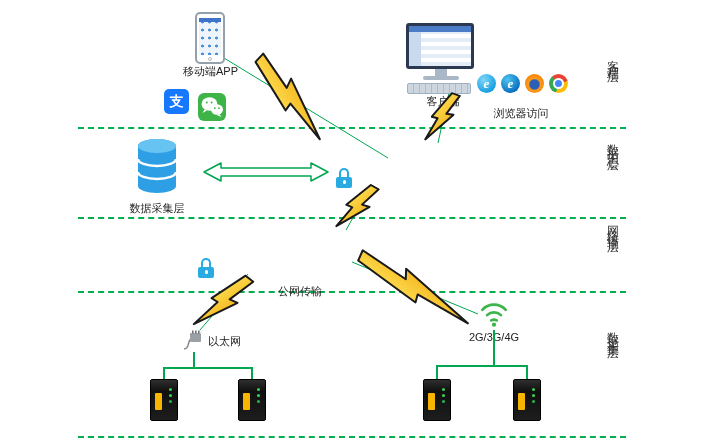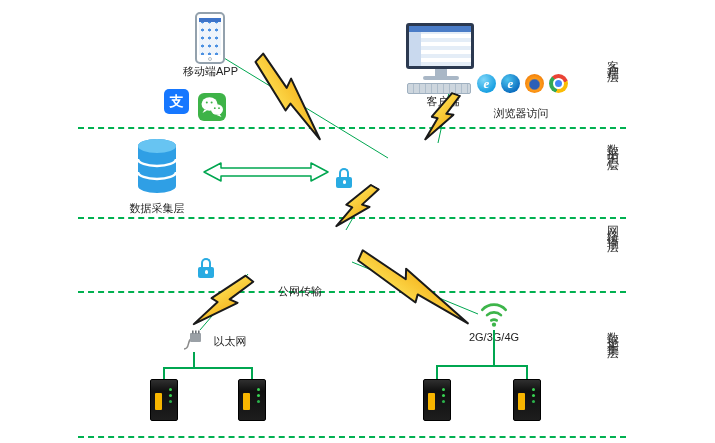--- a/index.html
+++ b/index.html
@@ -186,21 +186,21 @@
 
   <div class="abs" style="left:181px;top:328px">
     <svg width="24" height="24" viewBox="0 0 24 24">
       <path d="M3 21 C9 21 6 13 10 11" stroke="#8a8a8a" fill="none" stroke-width="1.5"></path>
       <rect x="9" y="5" width="11" height="9" rx="1" fill="#9aa0a6"></rect>
       <rect x="11" y="2.5" width="1.6" height="3" fill="#6d7278"></rect>
       <rect x="14" y="2.5" width="1.6" height="3" fill="#6d7278"></rect>
       <rect x="17" y="2.5" width="1.6" height="3" fill="#6d7278"></rect>
     </svg>
   </div>
-  <div class="lbl" style="left:208px;top:334px;width:44px;text-align:center">以太网</div>
+  <div class="lbl" style="left:208px;top:334px;width:44px;text-align:left">以太网</div>
 
   <div class="abs" style="left:478px;top:297px">
     <svg width="32" height="32" viewBox="0 0 30 30">
       <g fill="none" stroke="#3db54a" stroke-width="2.5" stroke-linecap="round">
         <path d="M4 12 a15 15 0 0 1 22 0"></path>
         <path d="M8.5 17 a9.5 9.5 0 0 1 13 0"></path>
         <path d="M12.5 22 a4.5 4.5 0 0 1 5 0"></path>
       </g>
       <circle cx="15" cy="26" r="2" fill="#3db54a"></circle>
     </svg>

